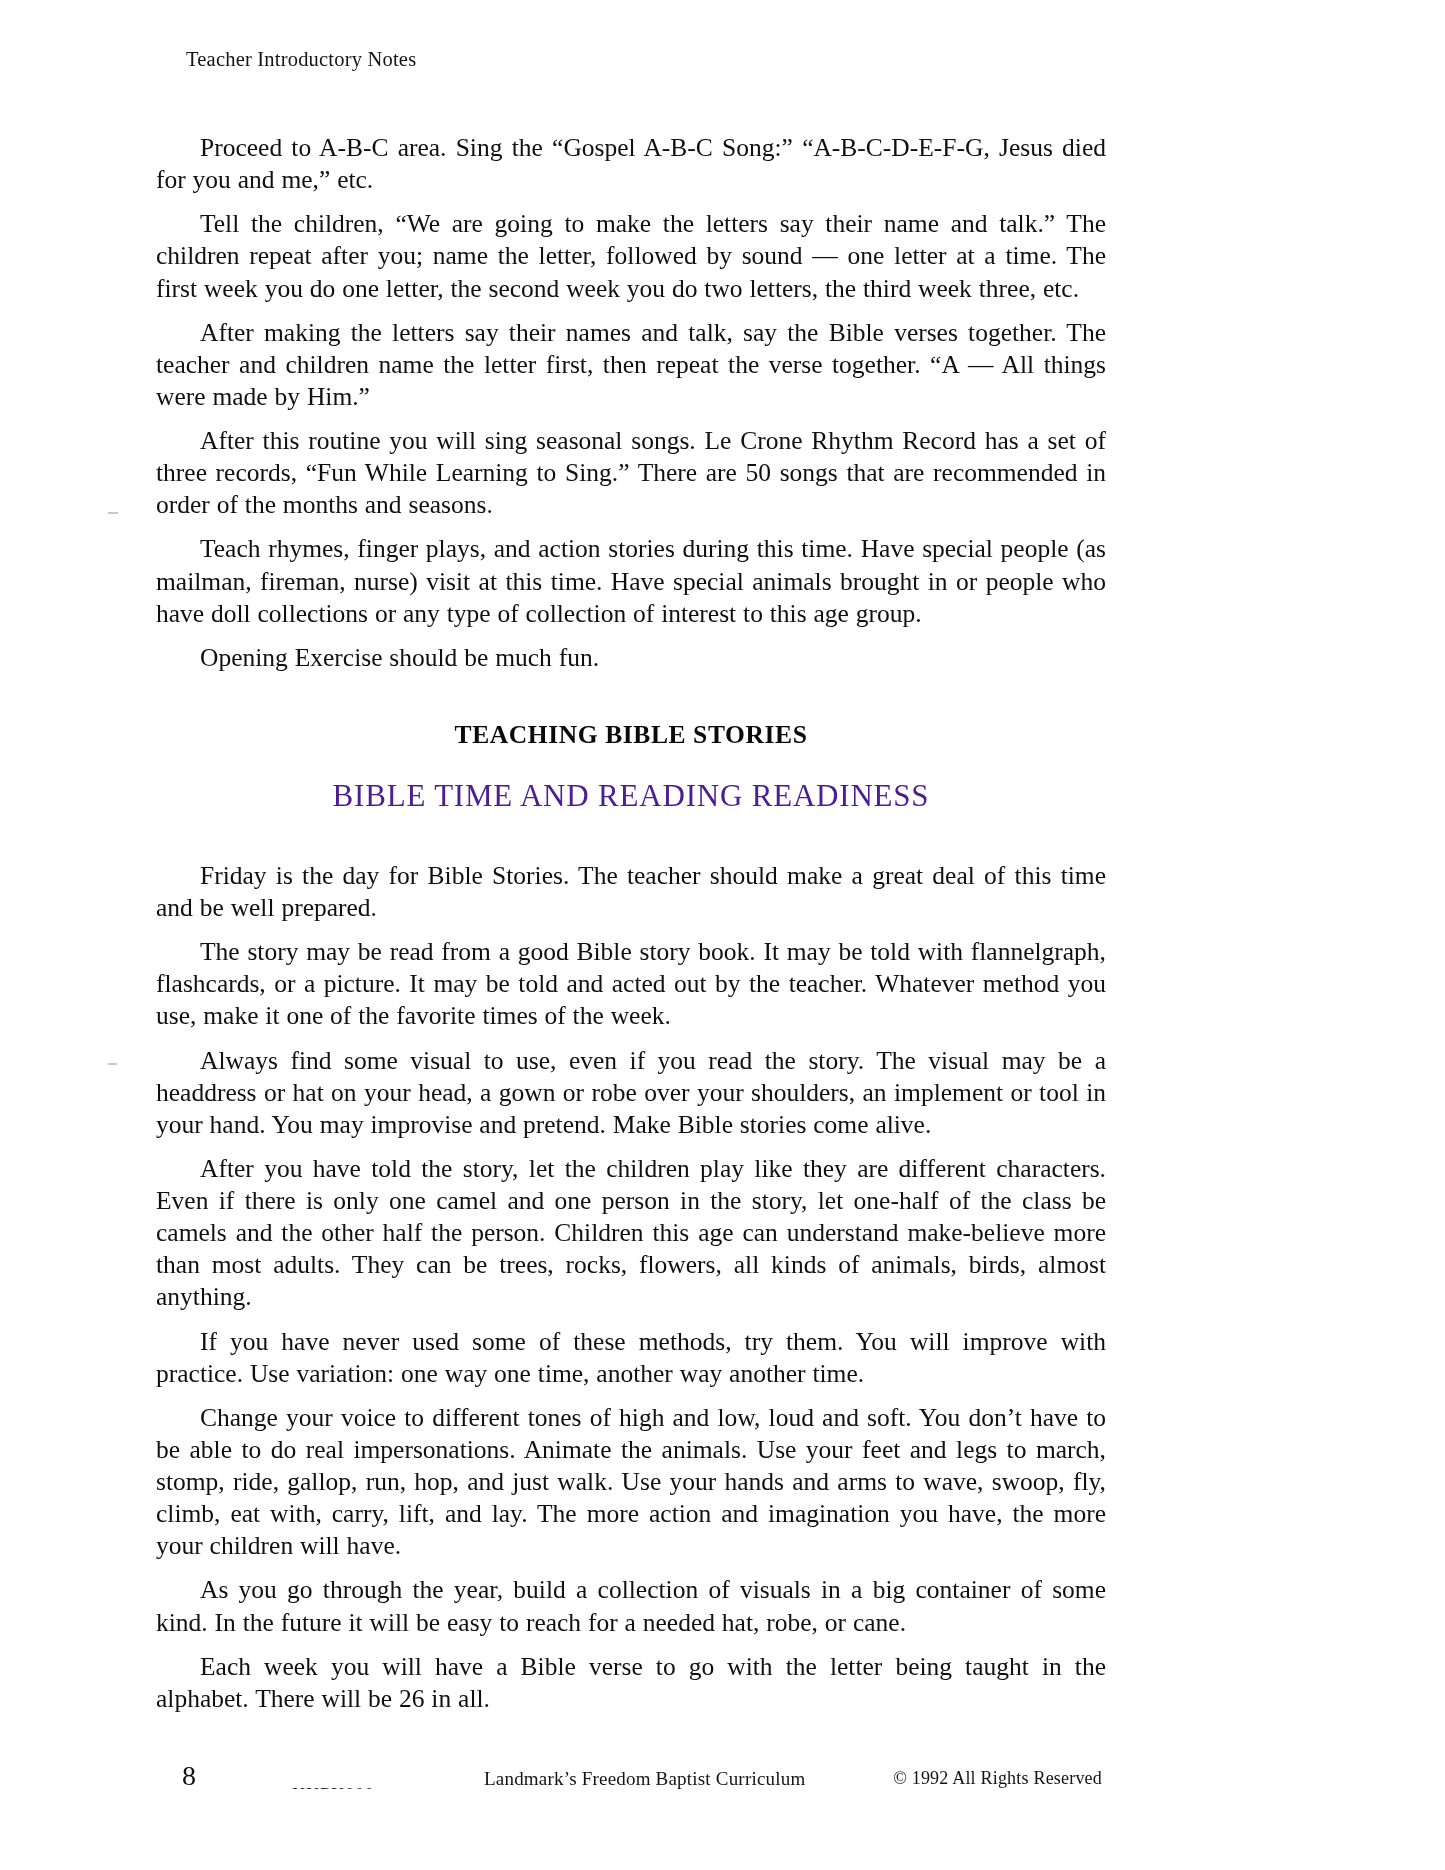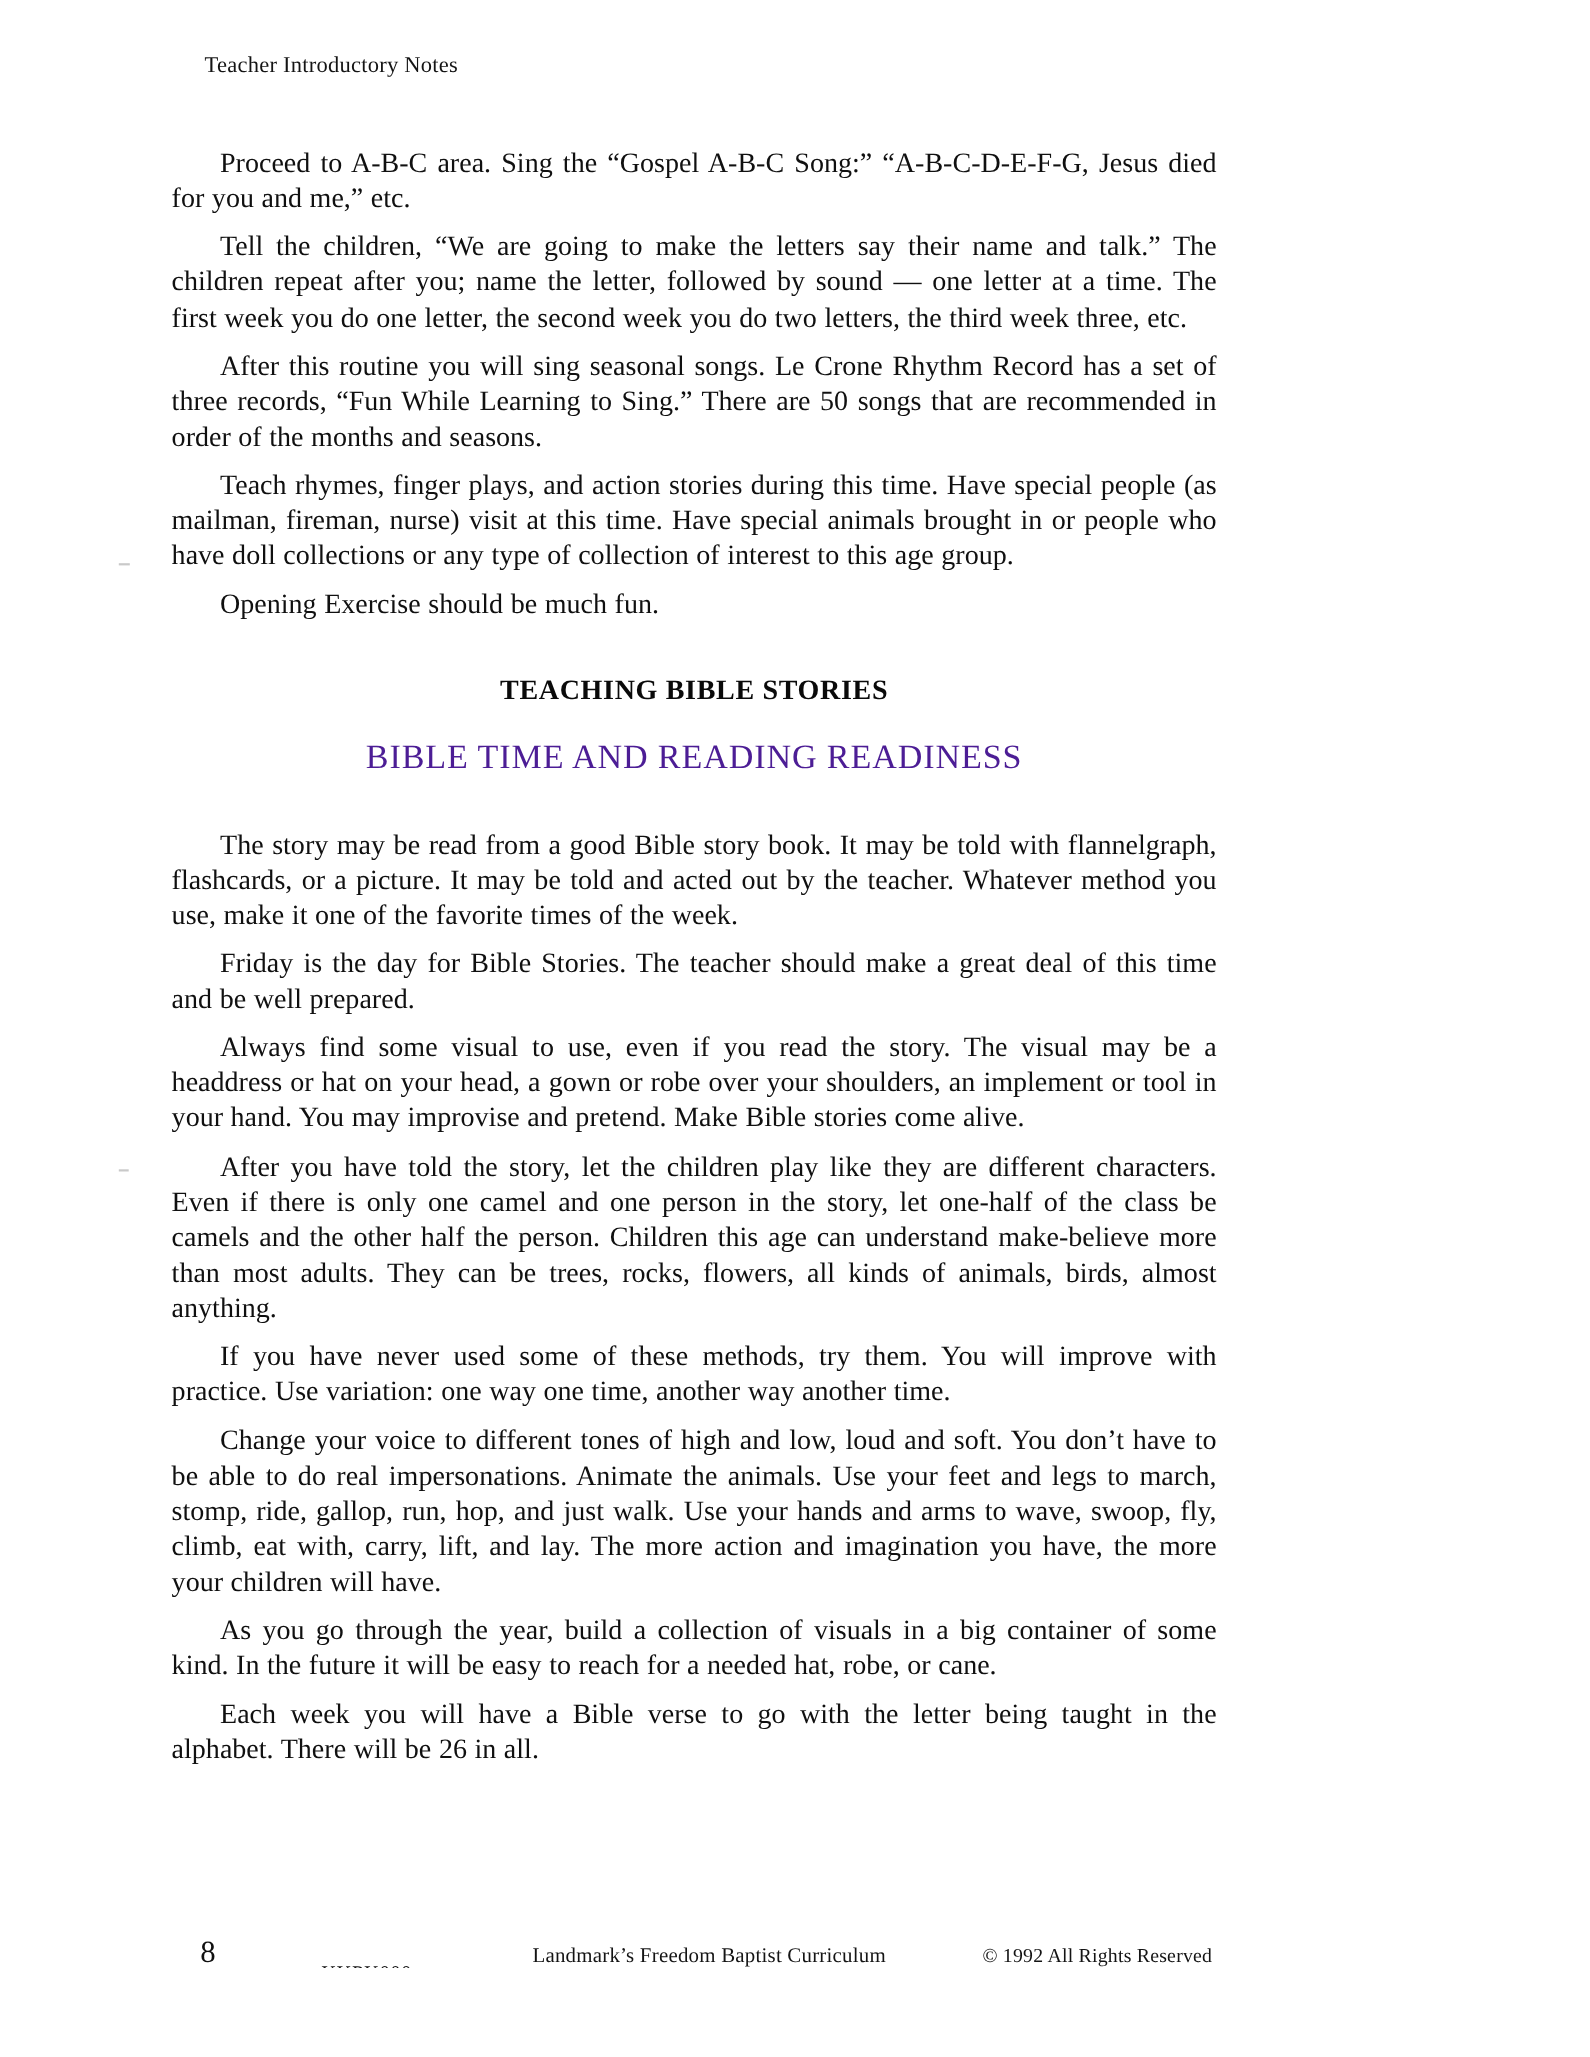--- a/index.html
+++ b/index.html
@@ -108,30 +108,31 @@
 
   <div class="running-head">Teacher Introductory Notes</div>
 
   <div class="edge-mark left-a"></div>
   <div class="edge-mark left-b"></div>
 
   <div class="content">
 
     <p class="body-par">Proceed to A-B-C area.  Sing the “Gospel A-B-C Song:”  “A-B-C-D-E-F-G, Jesus died for you and me,” etc.</p>
     <p class="body-par">Tell the children, “We are going to make the letters say their name and talk.”  The children repeat after you; name the letter, followed by sound — one letter at a time. The first week you do one letter, the second week you do two letters, the third week three, etc.</p>
+    <p class="body-par">After making the letters say their names and talk,  say the Bible verses together. The teacher and children name the letter first, then repeat the verse together. “A — All things were made by Him.”</p>
     <p class="body-par">After this routine you will sing seasonal songs.  Le Crone Rhythm Record has a set of three records, “Fun While Learning to Sing.”  There are 50 songs that are recommended in order of the months and seasons.</p>
     <p class="body-par">Teach rhymes, finger plays, and action stories during this time.  Have special people (as mailman, fireman, nurse) visit at this time.  Have special animals brought in or people who have doll collections or any type of collection of interest to this age group.</p>
     <p class="body-par">Opening Exercise should be much fun.</p>
 
     <h2 class="section-title">TEACHING BIBLE STORIES</h2>
 
     <h3 class="section-subtitle">BIBLE TIME AND READING READINESS</h3>
 
+    <p class="body-par">Friday is the day for Bible Stories. The teacher should make a great deal of this time and be well prepared.</p>
     <p class="body-par">The story may be read from a good Bible story book.  It may be told with flannelgraph, flashcards, or a picture. It may be told and acted out by the teacher.  Whatever method you use, make it one of the favorite times of the week.</p>
-    <p class="body-par">Friday is the day for Bible Stories. The teacher should make a great deal of this time and be well prepared.</p>
     <p class="body-par">Always find some visual to use, even if you read the story. The visual may be a headdress or hat on your head, a gown or robe over your shoulders, an implement or tool in your hand. You may improvise and pretend.  Make Bible stories come alive.</p>
     <p class="body-par">After you have told the story, let the children play like they are different characters. Even if there is only one camel and one person in the story, let one-half of the class be camels and the other half the person. Children this age can understand make-believe more than most adults. They can be trees, rocks, flowers, all kinds of animals, birds, almost anything.</p>
     <p class="body-par">If you have never used some of these methods, try them. You will improve with practice. Use variation:  one way one time, another way another time.</p>
     <p class="body-par">Change your voice to different tones of high and low, loud and soft. You don’t have to be able to do real impersonations.  Animate the animals. Use your feet and legs to march, stomp, ride, gallop, run, hop, and just walk. Use your hands and arms to wave, swoop, fly, climb, eat with, carry, lift, and lay.  The more action and imagination you have, the more your children will have.</p>
     <p class="body-par">As you go through the year, build a collection of visuals in a big container of some kind. In the future it will be easy to reach for a needed hat, robe, or cane.</p>
     <p class="body-par">Each week you will have a Bible verse to go with the letter being taught in the alphabet. There will be 26 in all.</p>
 
   </div>
 
   <div class="footer">

